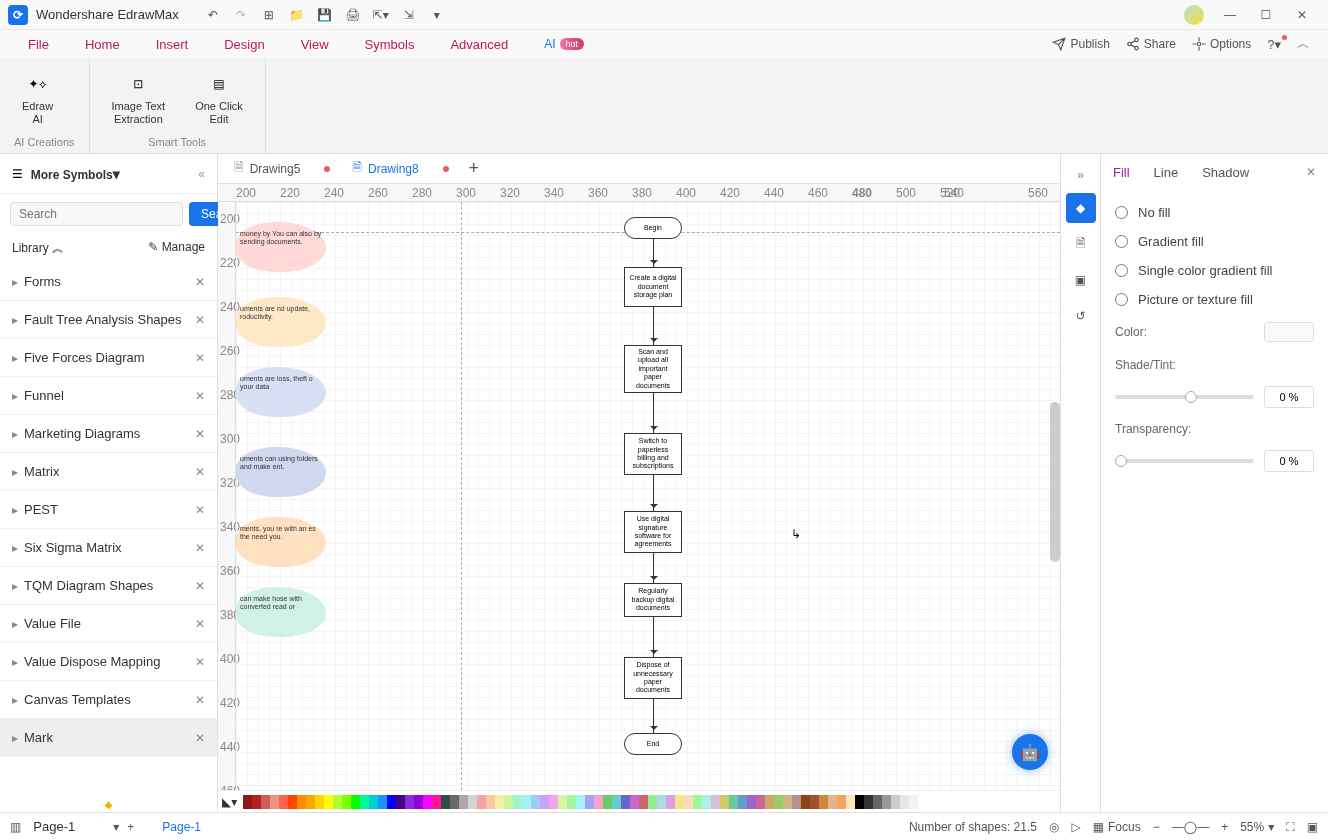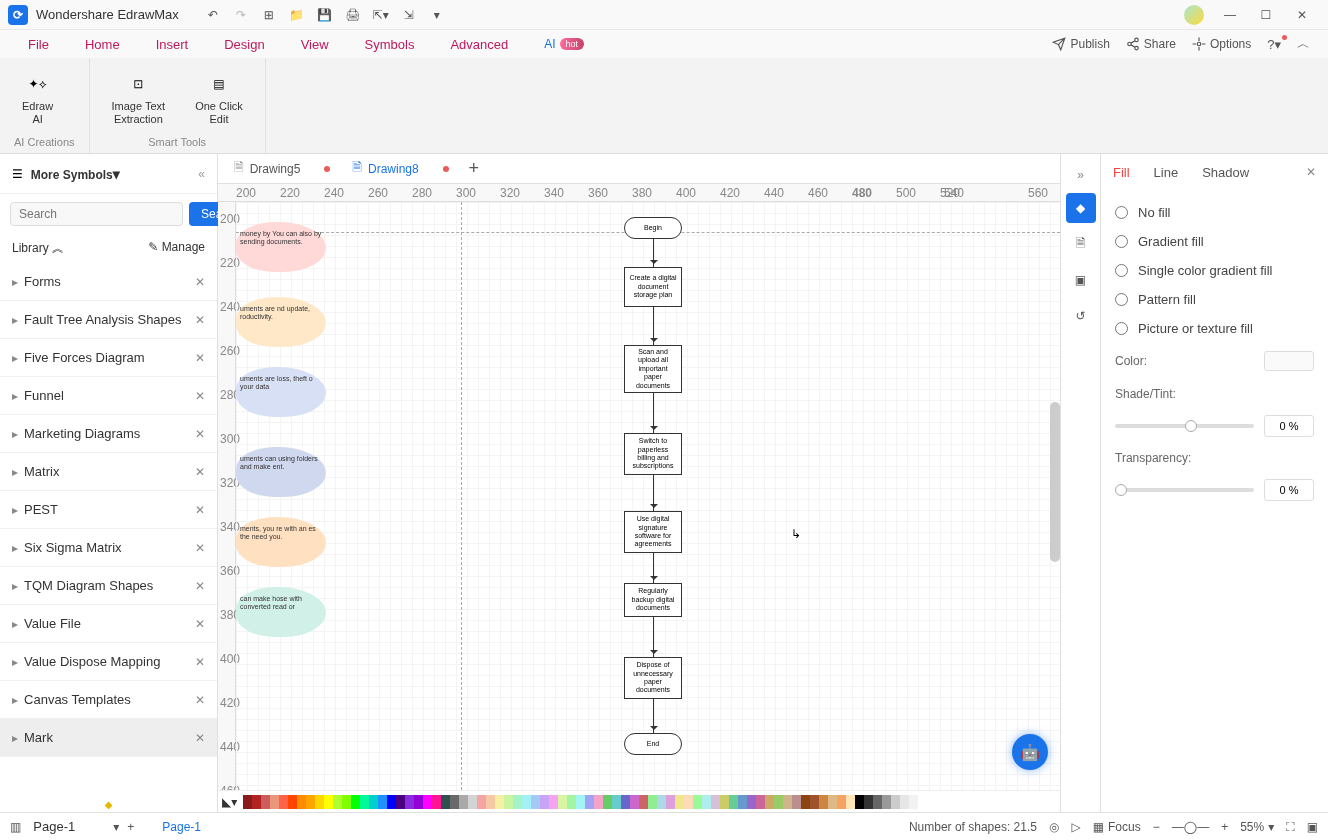--- a/index.html
+++ b/index.html
@@ -66,21 +66,21 @@
 .color-palette{height:22px;display:flex;align-items:center;padding:0 4px;background:#fff;border-top:1px solid #eee;}
 .color-palette .picker{margin-right:6px;color:#333;display:flex;align-items:center;}
 .color-swatch{width:9px;height:14px;margin:0;cursor:pointer;}
 .right-dock{width:40px;background:#fff;border-left:1px solid #e0e0e0;padding-top:6px;display:flex;flex-direction:column;align-items:center;}
 .dock-toggle{height:30px;display:flex;align-items:center;justify-content:center;color:#888;cursor:pointer;}
 .dock-btn{width:30px;height:30px;display:flex;align-items:center;justify-content:center;margin:3px 0;border-radius:4px;cursor:pointer;color:#555;}
 .dock-btn.active{background:#1a73e8;color:#fff;}
 .right-panel{width:228px;background:#fff;border-left:1px solid #e0e0e0;}
 .panel-tabs{height:36px;display:flex;align-items:center;padding:0 12px;}
 .panel-tab{font-size:13px;color:#555;margin-right:24px;cursor:pointer;}
-.panel-tab.active{color:#ef4444;font-weight:500;}
+.panel-tab.active{color:#a21caf;font-weight:500;}
 .panel-close{margin-left:auto;color:#888;cursor:pointer;}
 .panel-body{padding:8px 14px;}
 .radio-row{display:flex;align-items:center;padding:7px 0;}
 .radio-row input{margin-right:10px;}
 .radio-row label{font-size:13px;color:#444;}
 .prop-row{display:flex;align-items:center;padding:8px 0;font-size:12px;color:#666;}
 .prop-row .swatch{width:50px;height:20px;border:1px solid #ddd;border-radius:3px;margin-left:auto;background:#fafafa;}
 .slider-row{display:flex;align-items:center;gap:10px;padding:6px 0;}
 .slider{flex:1;height:4px;background:#ddd;border-radius:2px;position:relative;}
 .slider .thumb{position:absolute;width:12px;height:12px;background:#fff;border:1px solid #aaa;border-radius:50%;top:-4px;}
@@ -460,24 +460,20 @@
       <div class="radio-row">
           <input type="radio" name="fill" style="">
           <label>Gradient fill</label>
         </div>
       <div class="radio-row">
           <input type="radio" name="fill" style="">
           <label>Single color gradient fill</label>
         </div>
       <div class="radio-row">
           <input type="radio" name="fill" style="">
-          <label>Pattern fill</label>
-        </div>
-      <div class="radio-row">
-          <input type="radio" name="fill" style="">
           <label>Picture or texture fill</label>
         </div>
       <div class="prop-row">
           <span>Color:</span>
           <div class="swatch"></div>
         </div>
       <div class="prop-row">
           <span>Shade/Tint:</span>
         </div>
       <div class="slider-row">

